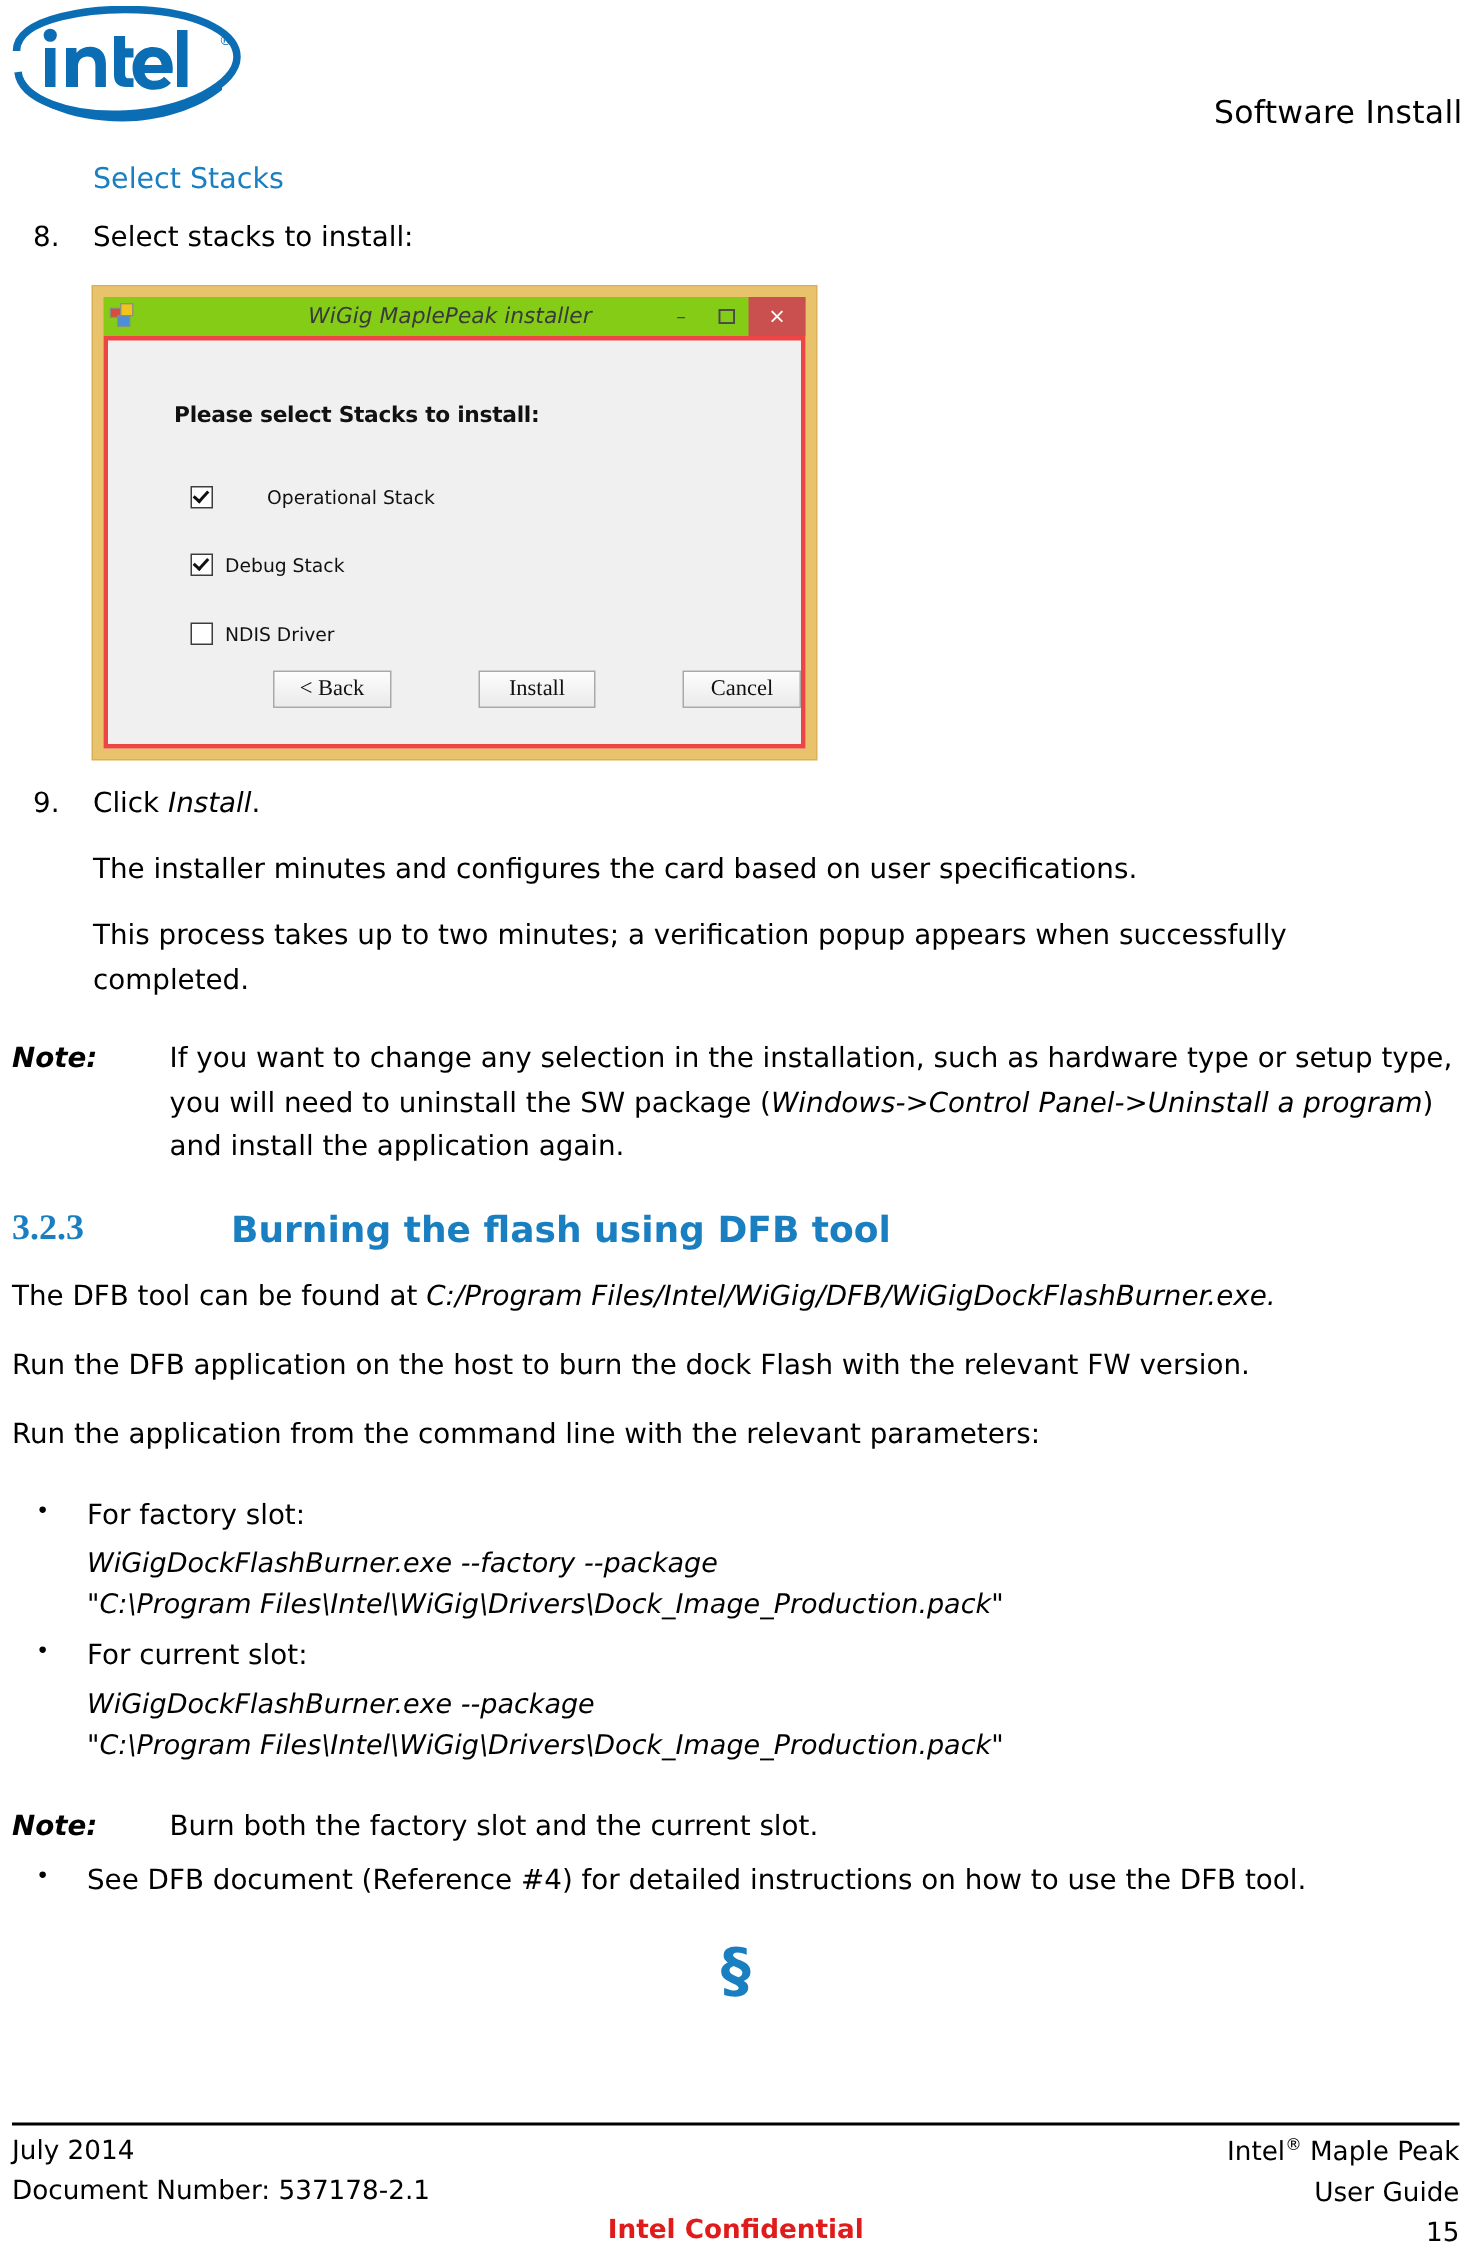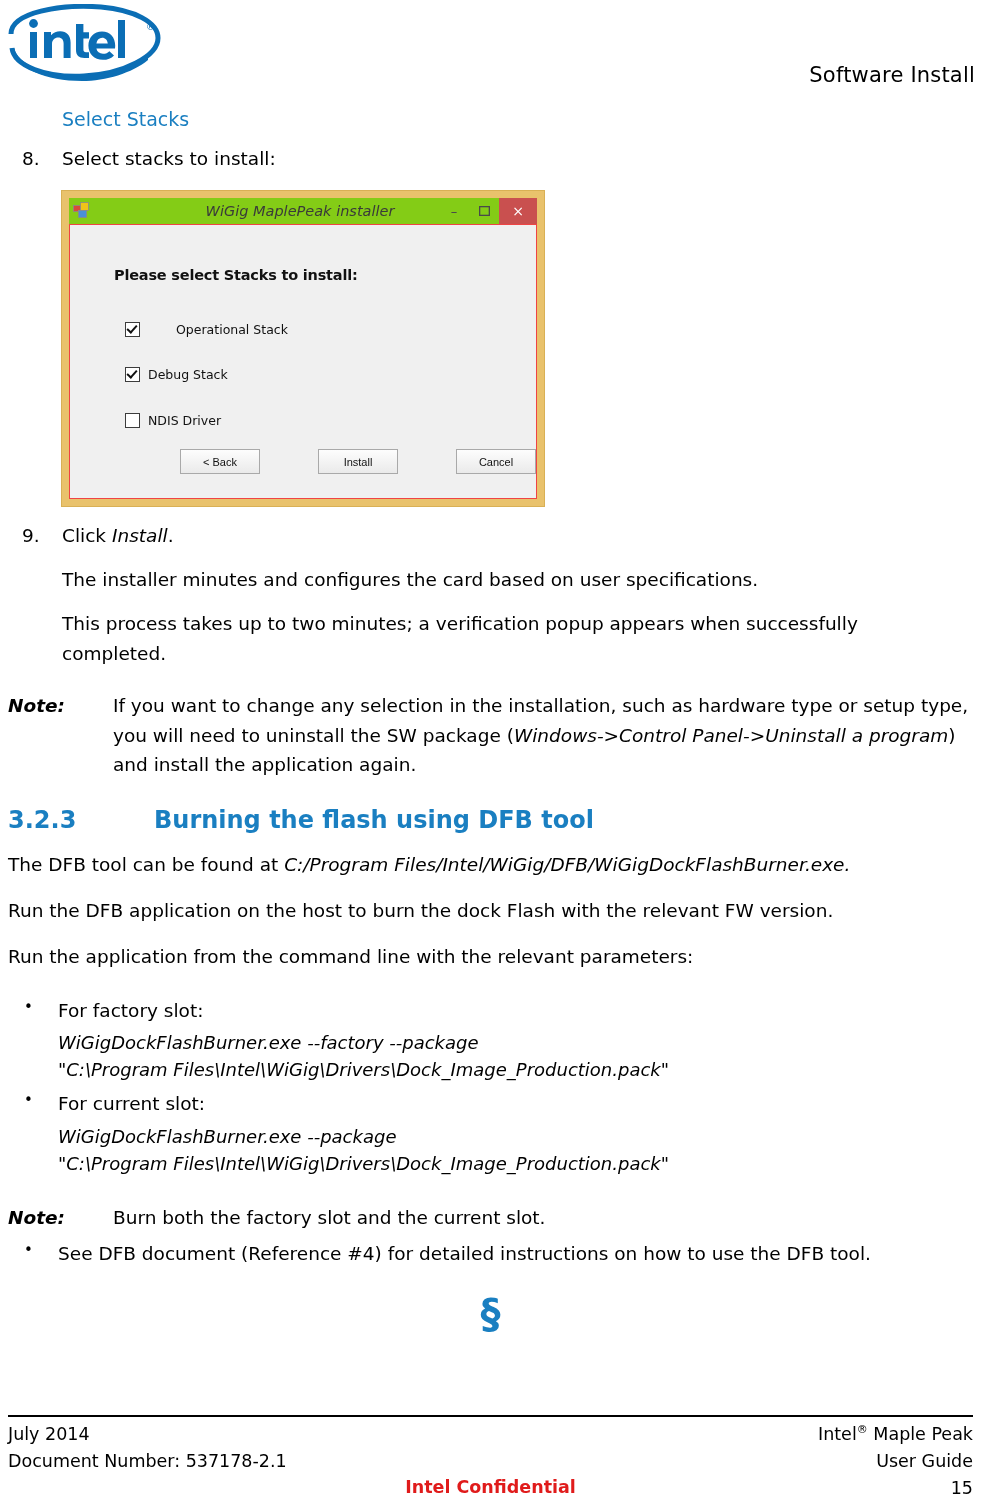--- a/index.html
+++ b/index.html
@@ -151,21 +151,21 @@
   }
 
   
   .sect-head {
     margin: 26px 0 0 8px;
     color: #1a7fc1;
     font-weight: bold;
     font-size: 24px;
     display: flex;
   }
-  .sect-num { width: 146px; flex: 0 0 146px; }
+  .sect-num { width: 146px; flex: 0 0 146px; font-family: Liberation Serif, serif; }
 
   .code {
     font-style: italic;
     font-size: 18px;
     line-height: 1.5;
     margin: 4px 0 0 58px;
     white-space: pre-line;
   }
 
   .section-mark {
@@ -230,21 +230,21 @@
     color: #4a4a4a;
   }
   .wc-close {
     width: 38px;
     background: #c9504f;
     color: #ffffff;
     font-size: 14px;
   }
   .dialog-body {
     background: #f0f0f0;
-    border: 1px solid #ef4444;
+    border: 3px solid #ef4444;
     height: 275px;
     position: relative;
     box-sizing: border-box;
   }
   .dlg-heading {
     position: absolute;
     left: 44px;
     top: 42px;
     font-weight: bold;
     font-size: 14.5px;
@@ -290,26 +290,26 @@
     display: flex;
     justify-content: center;
     gap: 18px;
     padding-left: 70px;
   }
   .dbtn {
     width: 92px;
     height: 23px;
     background: linear-gradient(#fdfdfd, #eaeaea);
     border: 1px solid #a9a9a9;
-    font-size: 11px;
+    font-size: 15px;
     color: #111;
     display: flex;
     align-items: center;
     justify-content: center;
-    font-family: Liberation Sans, sans-serif;
+    font-family: Liberation Serif, serif;
     margin-left: 40px;
   }
 
   
   .footer {
     position: absolute;
     left: 8px;
     right: 8px;
     bottom: 4px;
     font-size: 17.5px;

